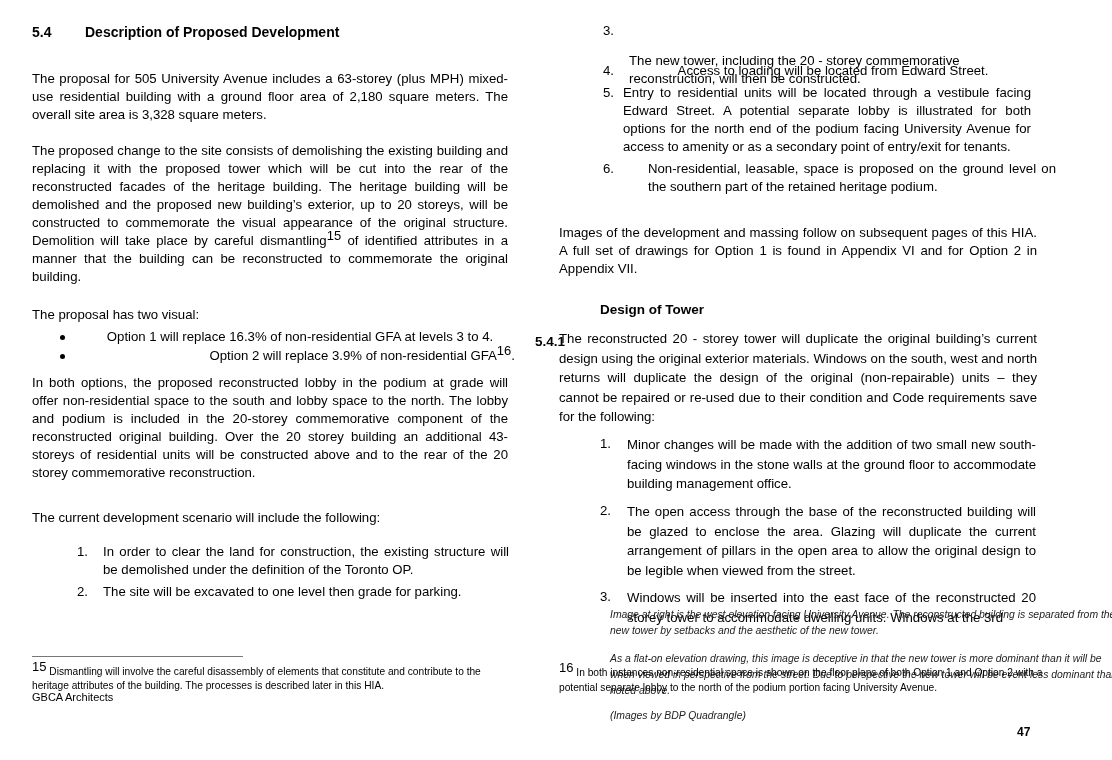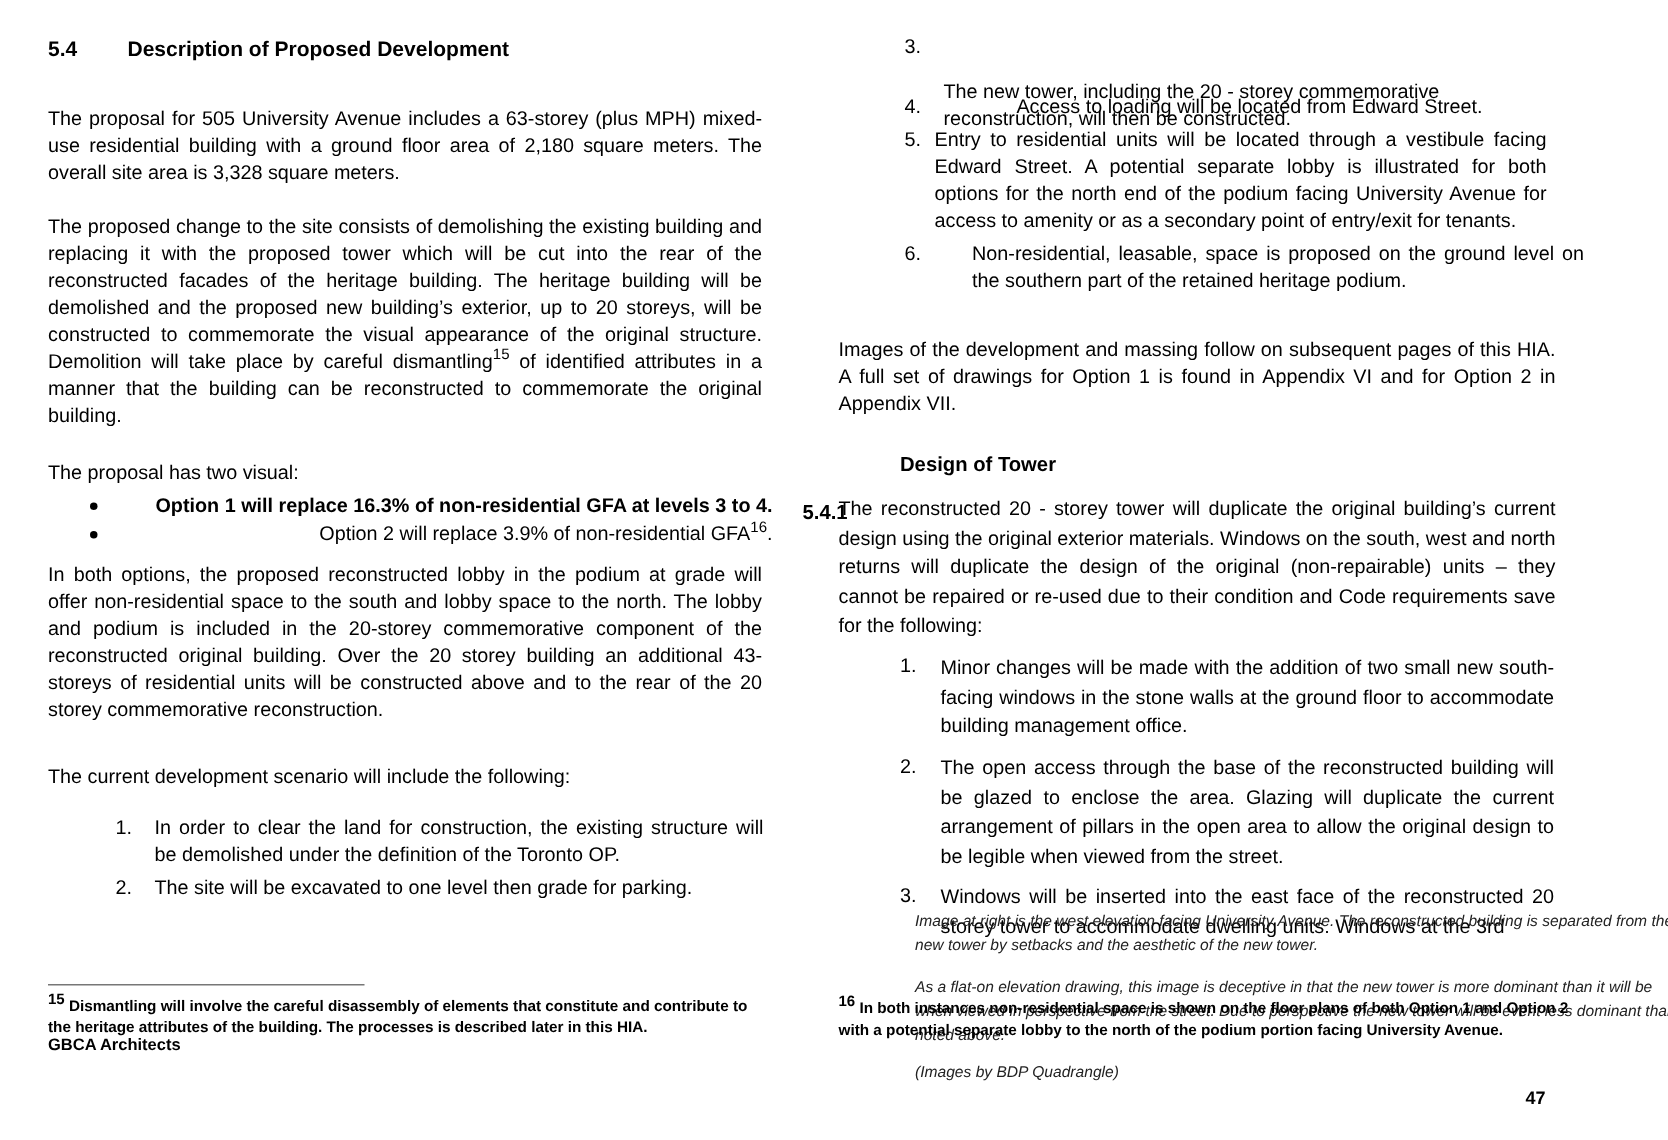--- a/index.html
+++ b/index.html
@@ -8,42 +8,42 @@
     font-family: "Liberation Sans", sans-serif; color: #000;
   }
   .abs { position: absolute; }
   .txt { font-size: 13.2px; line-height: 18px; text-align: justify; }
   .h1 { font-weight: bold; font-size: 14px; }
   .h2 { font-weight: bold; font-size: 13.5px; }
   .list-item { position: absolute; font-size: 13.2px; line-height: 18px; }
   .list-item .num { position: absolute; left: 0; top: 0; }
   .list-item .body { position: absolute; top: 0; text-align: justify; }
   .bullet-dot { position: absolute; left: 0; top: 7px; width: 5px; height: 5px; border-radius: 50%; background: #000; }
-  sup { font-size: 10px; line-height: 0; vertical-align: super; }
-  .fn { font-size: 10.2px; line-height: 14px; font-weight: bold; }
+  sup { font-size: 13px; line-height: 0; vertical-align: super; }
+  .fn { font-size: 10.2px; line-height: 14px; }
   .cap { font-size: 10.4px; line-height: 16px; font-style: italic; color: #222; }
   .rule { position: absolute; height: 1px; background: #777; }
 </style>
 </head>
 <body>
 
 <div class="abs h1" style="left:32px; top:24px;">5.4</div>
 <div class="abs h1" style="left:85px; top:24px;">Description of Proposed Development</div>
 
 <div class="abs txt" style="left:32px; top:70px; width:476px;">The proposal for 505 University Avenue includes a 63-storey (plus MPH) mixed-use residential building with a ground floor area of 2,180 square meters. The overall site area is 3,328 square meters.</div>
 
 <div class="abs txt" style="left:32px; top:142px; width:476px;">
   <span>The proposed change to the site consists of demolishing the existing building and replacing it with the proposed tower which will be cut into the rear of the reconstructed facades of the heritage building. The heritage building will be demolished and the proposed new building’s exterior, up to 20 storeys,  will be constructed to commemorate the visual appearance of the original structure. Demolition will take place by careful dismantling</span><sup>15</sup><span> of identified attributes in a manner that the building can be reconstructed to commemorate the original building.</span>
 </div>
 
 <div class="abs txt" style="left:32px; top:306px;">The proposal has two visual:</div>
 
 <div class="list-item" style="left:60px; top:328px; width:460px; height:18px;">
   <span class="bullet-dot"></span>
-  <span class="body" style="left:25px; width:430px; text-align:right;font-weight:bold;">Option 1 will replace 16.3% of non-residential GFA at levels 3 to 4.</span>
+  <span class="body" style="left:25px; width:430px; text-align:center;">Option 1 will replace 16.3% of non-residential GFA at levels 3 to 4.</span>
 </div>
 <div class="list-item" style="left:60px; top:347px; width:460px; height:18px;">
   <span class="bullet-dot"></span>
   <span class="body" style="left:25px; width:430px; text-align:right;">
     <span>Option 2 will replace 3.9% of non-residential GFA</span><sup>16</sup><span>.</span>
   </span>
 </div>
 
 <div class="abs txt" style="left:32px; top:374px; width:476px;">In both options, the proposed reconstructed lobby in the podium at grade will offer non-residential space to the south and lobby space to the north.  The lobby and podium is included in the 20-storey commemorative component of the reconstructed original building.  Over the 20 storey building an additional 43-storeys of residential units will be constructed above and to the rear of the 20 storey commemorative reconstruction.</div>
 

